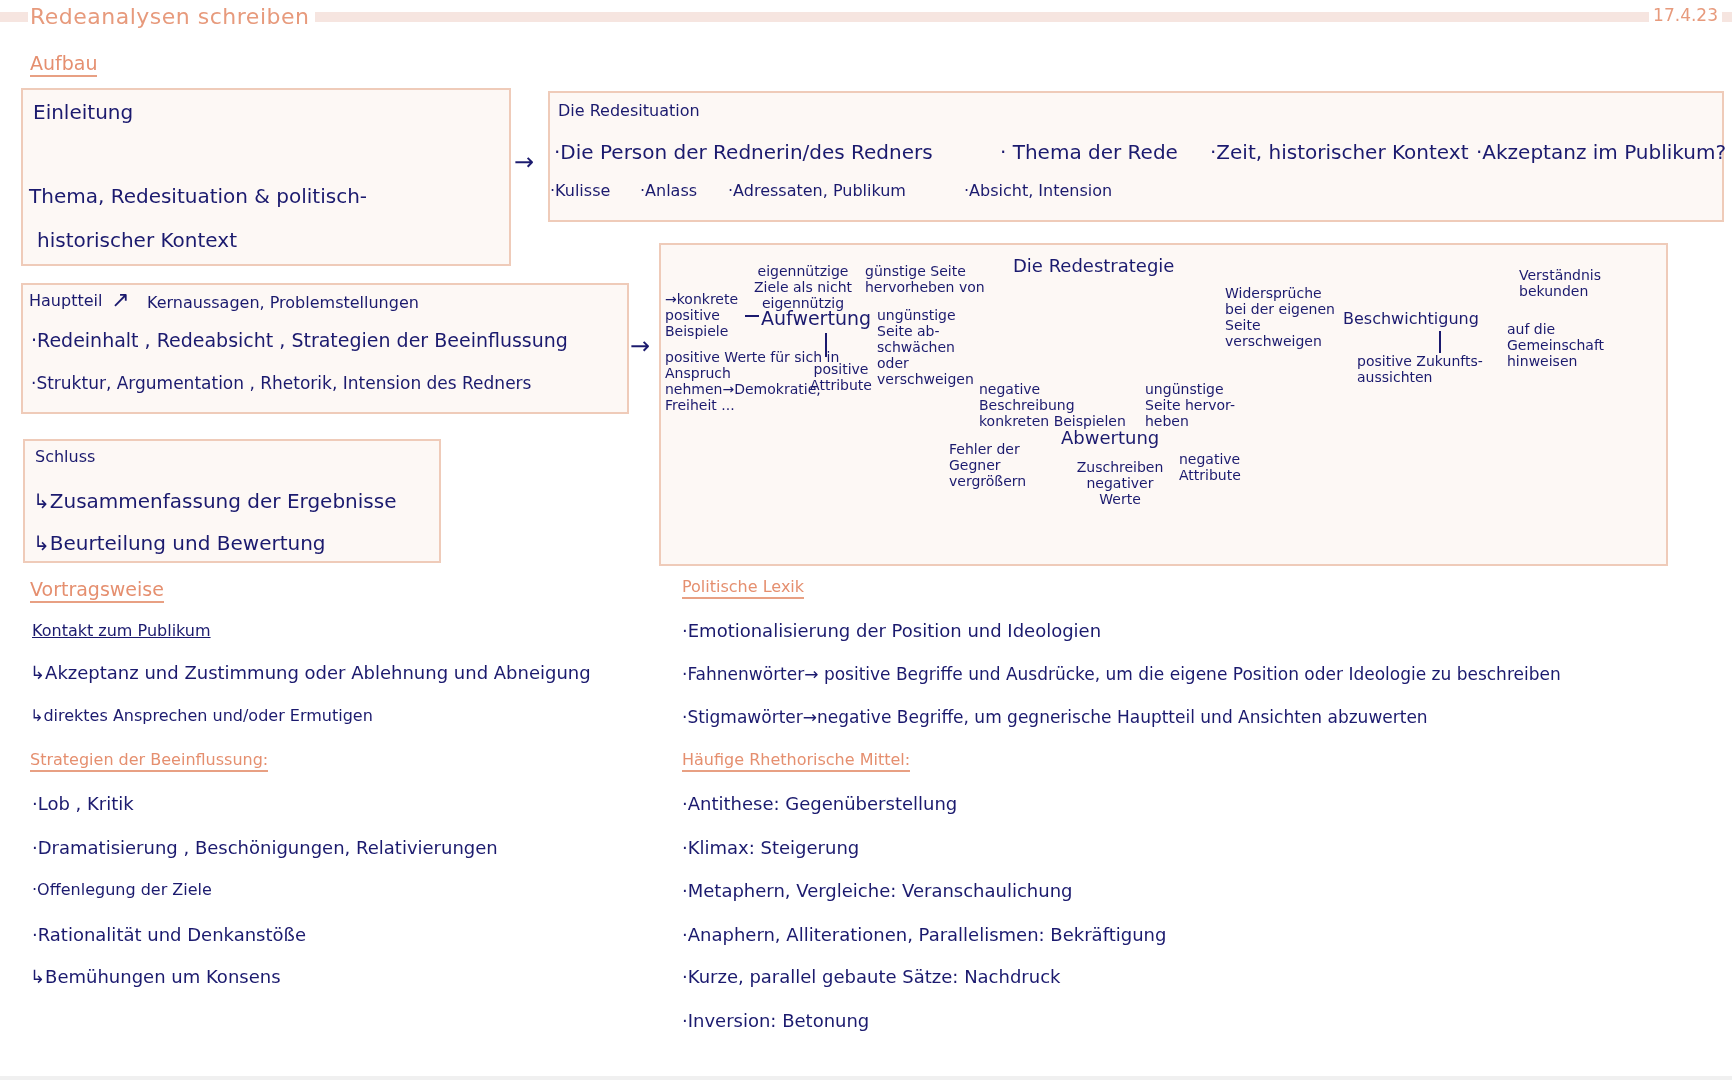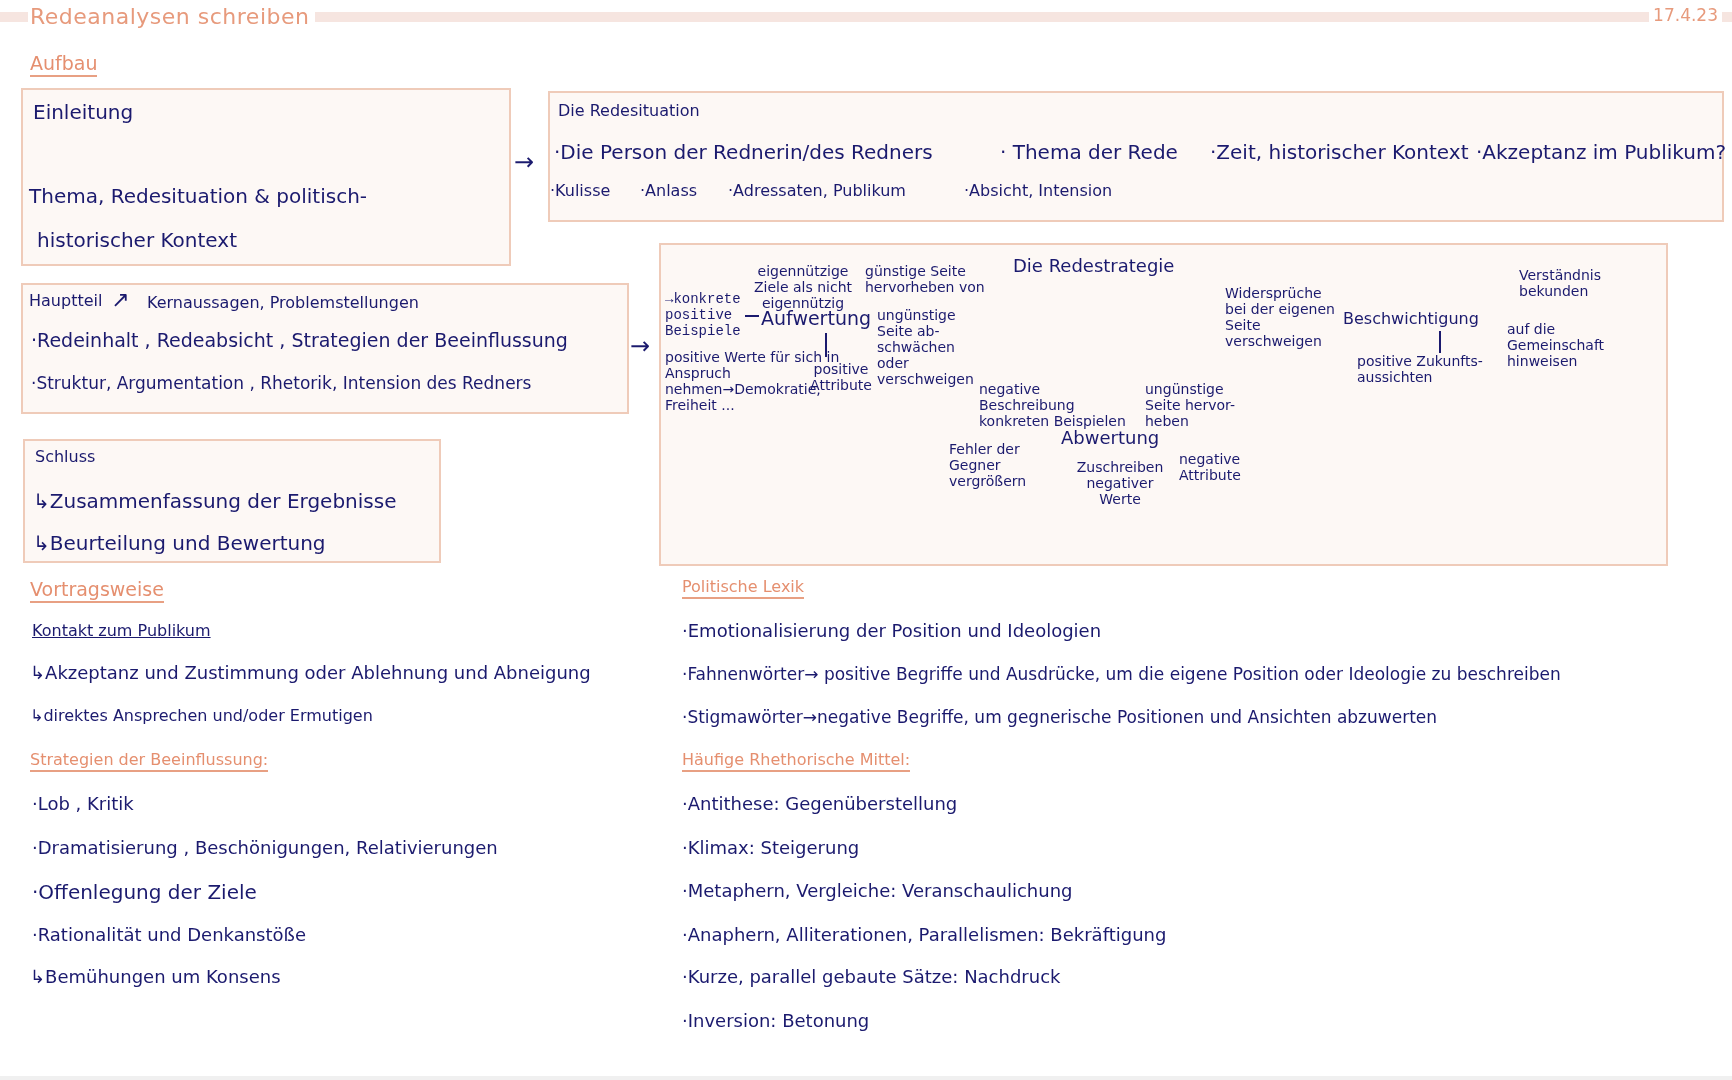--- a/index.html
+++ b/index.html
@@ -79,21 +79,21 @@
 <div class="box" style="left:23px; top:439px; width:418px; height:124px;">
   <div class="line sm" style="left:10px; top:6px;">Schluss</div>
   <div class="line" style="left:8px; top:48px;">↳Zusammenfassung der Ergebnisse</div>
   <div class="line" style="left:8px; top:90px;">↳Beurteilung und Bewertung</div>
 </div>
 
 <div class="box" style="left:659px; top:243px; width:1009px; height:323px;">
   <div class="line sm" style="left:352px; top:10px; font-size:18px;">Die Redestrategie</div>
 
   <div class="line" style="left:100px; top:62px; font-size:19px;">Aufwertung</div>
-  <div class="abs xs" style="left:4px; top:46px; width:80px; white-space:normal;font-family:Liberation Mono, monospace;">→konkrete positive Beispiele</div>
+  <div class="abs xs" style="left:4px; top:46px; width:80px; white-space:normal;">→konkrete positive Beispiele</div>
   <div class="abs xs" style="left:82px; top:18px; width:120px; white-space:normal; text-align:center;">eigennützige Ziele als nicht eigennützig</div>
   <div class="abs xs" style="left:204px; top:18px; width:150px; white-space:normal;">günstige Seite hervorheben von</div>
   <div class="abs xs" style="left:216px; top:62px; width:110px; white-space:normal;">ungünstige Seite ab-schwächen oder verschweigen</div>
   <div class="abs xs" style="left:140px; top:116px; width:80px; white-space:normal; text-align:center;">positive Attribute</div>
   <div class="abs xs" style="left:4px; top:104px; width:200px; white-space:normal;">positive Werte für sich in Anspruch nehmen→Demokratie, Freiheit ...</div>
   <div class="connector" style="left:164px; top:88px; width:2px; height:24px;"></div>
   <div class="connector" style="left:84px; top:70px; width:14px; height:2px;"></div>
 
   <div class="line" style="left:400px; top:182px; font-size:18px;">Abwertung</div>
   <div class="abs xs" style="left:318px; top:136px; width:160px; white-space:normal;">negative Beschreibung konkreten Beispielen</div>
@@ -111,28 +111,28 @@
 </div>
 
 <div class="heading" style="left:30px; top:578px;">Vortragsweise</div>
 <div class="line sm" style="left:32px; top:621px;text-decoration:underline;">Kontakt zum Publikum</div>
 <div class="line sm" style="left:30px; top:662px; font-size:18px;">↳Akzeptanz und Zustimmung oder Ablehnung und Abneigung</div>
 <div class="line sm" style="left:30px; top:706px;">↳direktes Ansprechen und/oder Ermutigen</div>
 
 <div class="heading" style="left:30px; top:750px; font-size:16px;">Strategien der Beeinflussung:</div>
 <div class="line sm" style="left:32px; top:793px; font-size:18px;">·Lob , Kritik</div>
 <div class="line sm" style="left:32px; top:837px; font-size:18px;">·Dramatisierung , Beschönigungen, Relativierungen</div>
-<div class="line sm" style="left:32px; top:880px; font-size:20px;">·Offenlegung der Ziele</div>
+<div class="line sm" style="left:32px; top:880px; font-size:16px;">·Offenlegung der Ziele</div>
 <div class="line sm" style="left:32px; top:924px; font-size:18px;">·Rationalität und Denkanstöße</div>
 <div class="line sm" style="left:30px; top:966px; font-size:18px;">↳Bemühungen um Konsens</div>
 
 <div class="heading" style="left:682px; top:577px; font-size:16px;">Politische Lexik</div>
 <div class="line sm" style="left:682px; top:620px; font-size:18px;">·Emotionalisierung der Position und Ideologien</div>
 <div class="line sm" style="left:682px; top:664px; font-size:17px;">·Fahnenwörter→ positive Begriffe und Ausdrücke, um die eigene Position oder Ideologie zu beschreiben</div>
-<div class="line sm" style="left:682px; top:707px; font-size:17px;">·Stigmawörter→negative Begriffe, um gegnerische Positionen und Ansichten abzuwerten</div>
+<div class="line sm" style="left:682px; top:707px; font-size:17px;">·Stigmawörter→negative Begriffe, um gegnerische Hauptteil und Ansichten abzuwerten</div>
 
 <div class="heading" style="left:682px; top:750px; font-size:16px;">Häufige Rhethorische Mittel:</div>
 <div class="line sm" style="left:682px; top:793px; font-size:18px;">·Antithese: Gegenüberstellung</div>
 <div class="line sm" style="left:682px; top:837px; font-size:18px;">·Klimax: Steigerung</div>
 <div class="line sm" style="left:682px; top:880px; font-size:18px;">·Metaphern, Vergleiche: Veranschaulichung</div>
 <div class="line sm" style="left:682px; top:924px; font-size:18px;text-align:right;">·Anaphern, Alliterationen, Parallelismen: Bekräftigung</div>
 <div class="line sm" style="left:682px; top:966px; font-size:18px;">·Kurze, parallel gebaute Sätze: Nachdruck</div>
 <div class="line sm" style="left:682px; top:1010px; font-size:18px;">·Inversion: Betonung</div>
 
 <div class="bottom-strip"></div>

